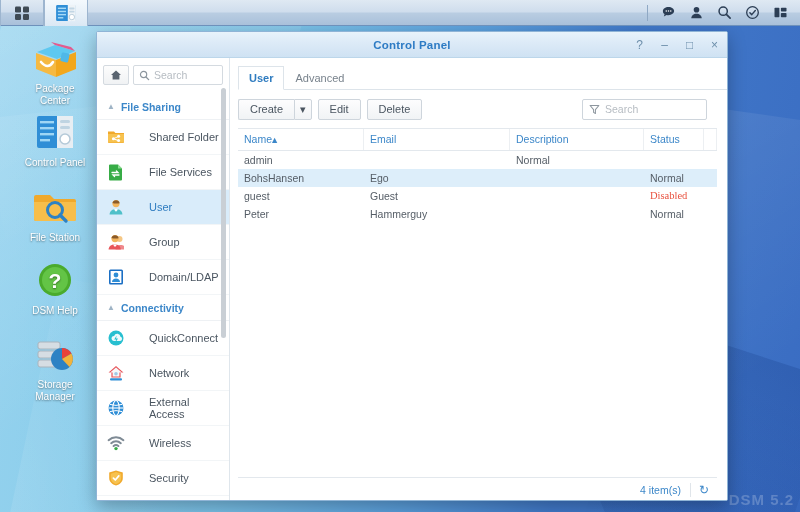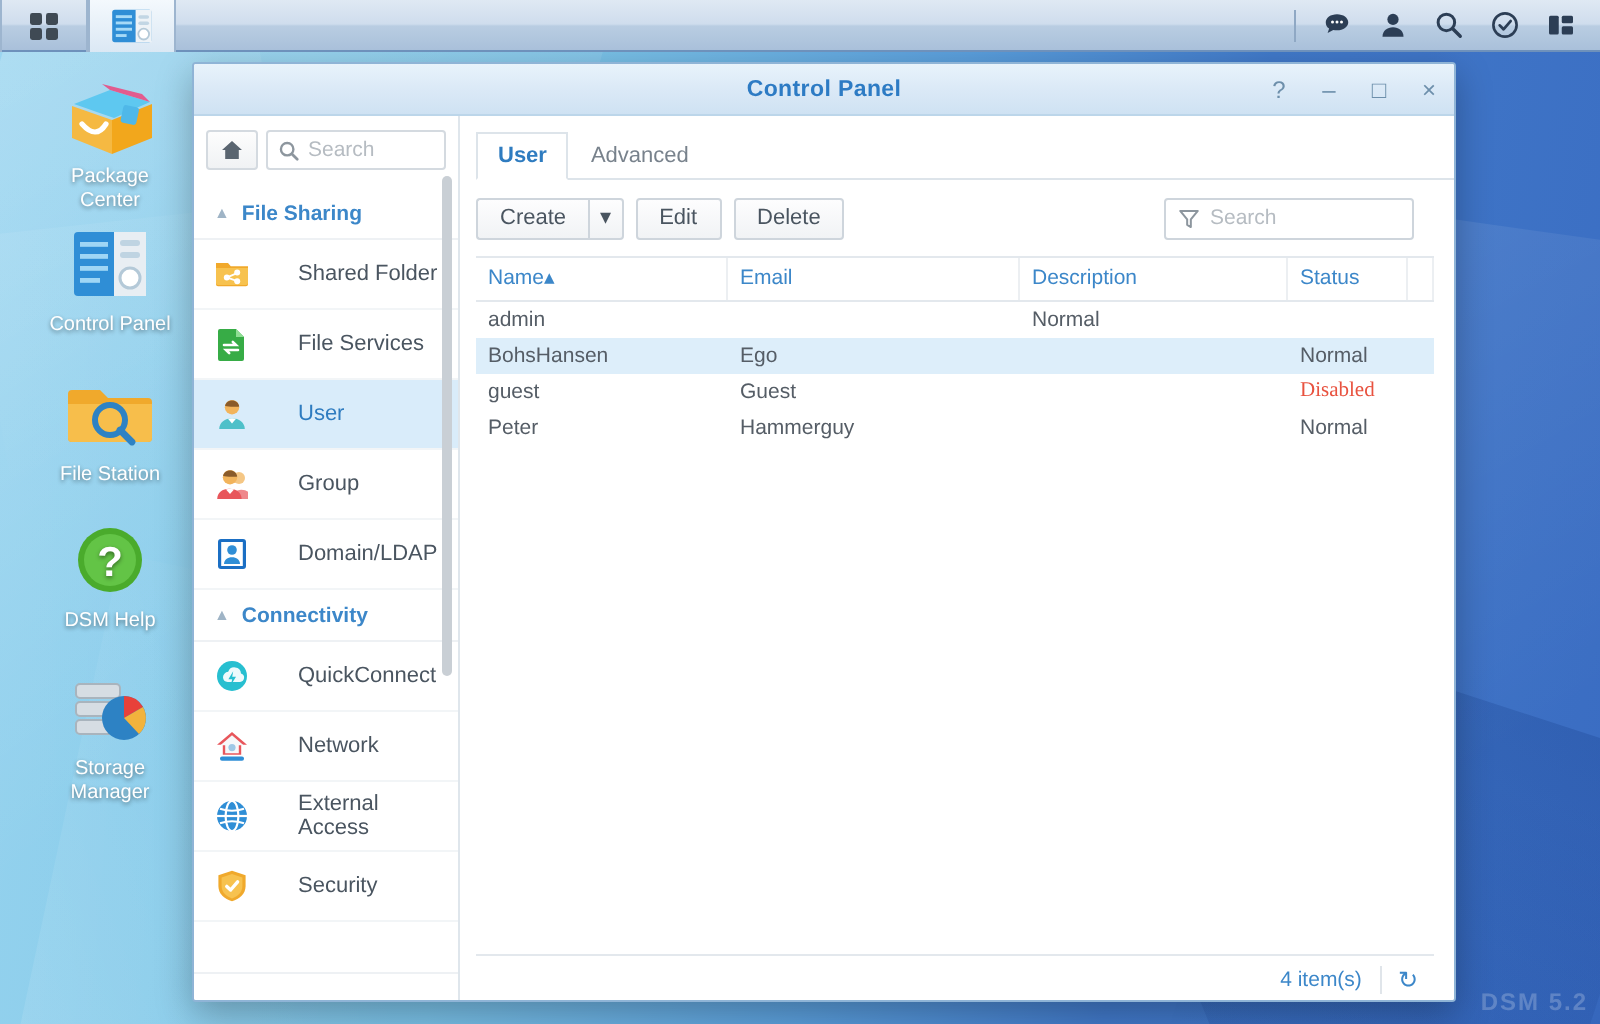--- a/index.html
+++ b/index.html
@@ -160,21 +160,21 @@
     height:24px; border-top:1px solid #e3e8ed; margin:0 10px 0 8px;
     display:flex; align-items:center; justify-content:flex-end; gap:0;
   }
   #item-count { font-size:10.5px; color:#3c87c9; padding-right:9px; }
   #sb-div { width:1px;height:14px;background:#e0e5ea; }
   #refresh { padding:0 8px; color:#3c87c9; font-size:12px; cursor:pointer; }
 
   
   #watermark {
     position:absolute; right:6px; bottom:4px;
-    font-size:12px; font-weight:bold; letter-spacing:1px;
+    font-size:15px; font-weight:bold; letter-spacing:1px;
     color:rgba(255,255,255,.22);
   }
 </style>
 </head>
 <body>
 
 <div id="desktop">
   <div class="ray r1"></div>
   <div class="ray r2"></div>
   <div class="ray r3"></div>
@@ -397,20 +397,31 @@
               <svg width="18" height="18" viewBox="0 0 18 18">
                 <circle cx="9" cy="9" r="7.5" fill="#2f8ed6"></circle>
                 <ellipse cx="9" cy="9" rx="3.2" ry="7.5" fill="none" stroke="#fff" stroke-width="1.1"></ellipse>
                 <line x1="1.5" y1="9" x2="16.5" y2="9" stroke="#fff" stroke-width="1.1"></line>
                 <path d="M3 5.4q6 2 12 0M3 12.6q6-2 12 0" stroke="#fff" stroke-width="1" fill="none"></path>
               </svg>
             </span>
             <span>External Access</span>
           </div>
 
+          <div class="side-item">
+            <span class="si-ico">
+              <svg width="18" height="18" viewBox="0 0 18 18">
+                <path d="M1.6 6.2a11 11 0 0 1 14.8 0" stroke="#7f8b95" stroke-width="2" fill="none" stroke-linecap="round"></path>
+                <path d="M4.2 9.2a7.2 7.2 0 0 1 9.6 0" stroke="#7f8b95" stroke-width="2" fill="none" stroke-linecap="round"></path>
+                <path d="M6.6 12a3.7 3.7 0 0 1 4.8 0" stroke="#7f8b95" stroke-width="2" fill="none" stroke-linecap="round"></path>
+                <circle cx="9" cy="14.6" r="1.7" fill="#37ac46"></circle>
+              </svg>
+            </span>
+            <span>Wireless</span>
+          </div>
 
           <div class="side-item">
             <span class="si-ico">
               <svg width="18" height="18" viewBox="0 0 18 18">
                 <path d="M9 1.4 L15.8 3.6 V9 c0 4-3 6.4-6.8 7.6C5.2 15.4 2.2 13 2.2 9V3.6z" fill="#f0a92c"></path>
                 <path d="M9 3 L14.2 4.7 V9 c0 3.2-2.3 5.2-5.2 6.2C6.1 14.2 3.8 12.2 3.8 9V4.7z" fill="#f7c24f"></path>
                 <path d="M6.4 9.2 L8.3 11 L11.8 6.9" stroke="#fff" stroke-width="1.7" fill="none" stroke-linecap="round" stroke-linejoin="round"></path>
               </svg>
             </span>
             <span>Security</span>

